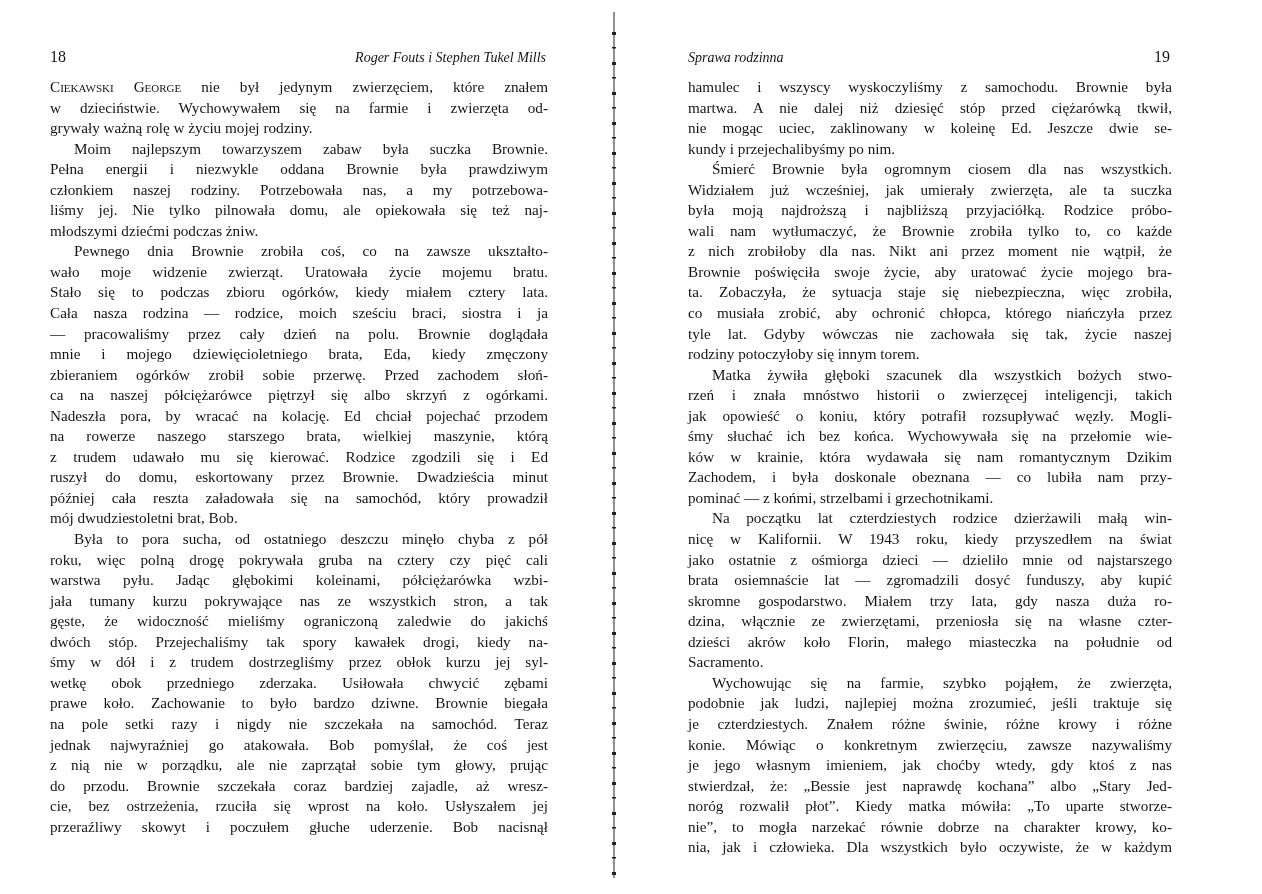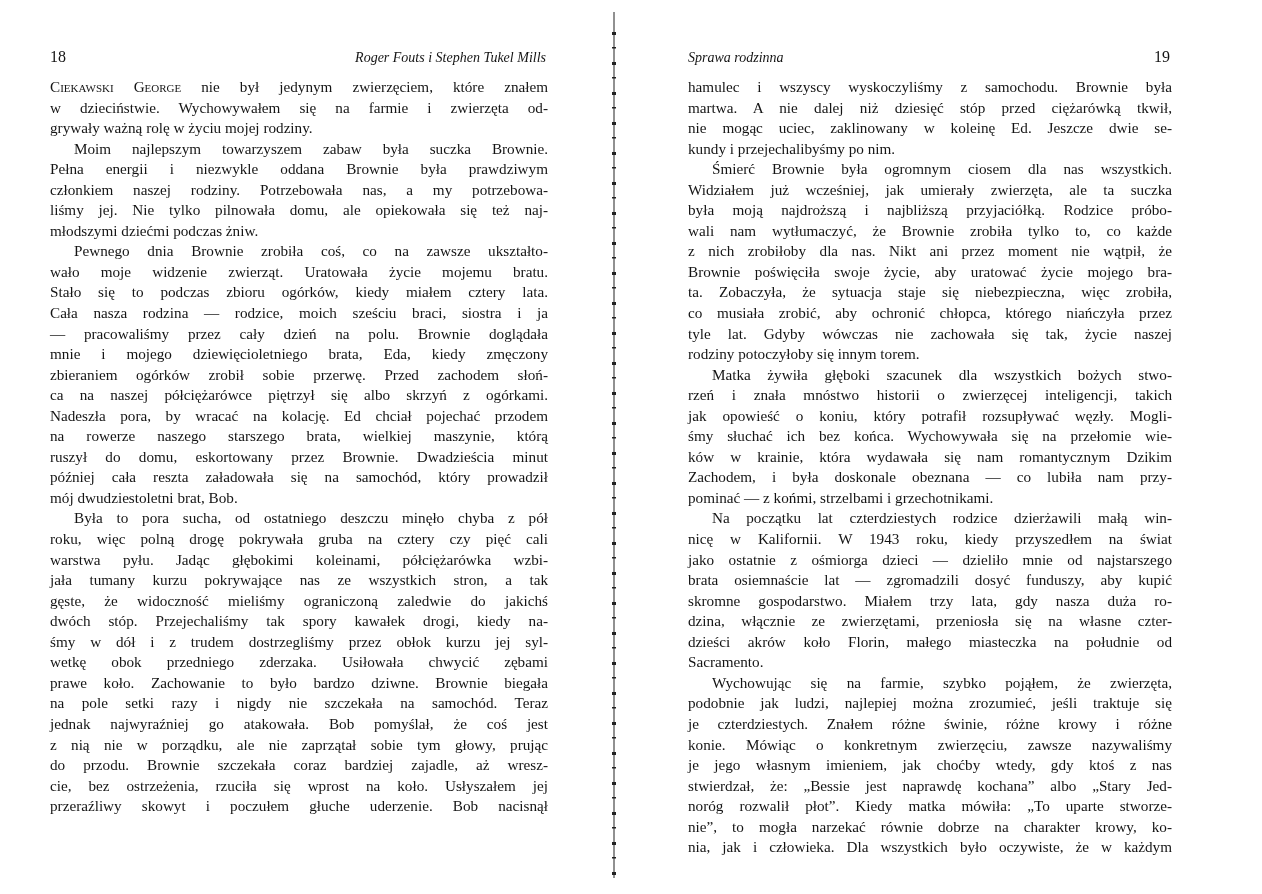--- a/index.html
+++ b/index.html
@@ -46,20 +46,21 @@
       <div class="line indent">Pewnego dnia Brownie zrobiła coś, co na zawsze ukształto-</div>
       <div class="line">wało moje widzenie zwierząt. Uratowała życie mojemu bratu.</div>
       <div class="line">Stało się to podczas zbioru ogórków, kiedy miałem cztery lata.</div>
       <div class="line">Cała nasza rodzina — rodzice, moich sześciu braci, siostra i ja</div>
       <div class="line">— pracowaliśmy przez cały dzień na polu. Brownie doglądała</div>
       <div class="line">mnie i mojego dziewięcioletniego brata, Eda, kiedy zmęczony</div>
       <div class="line">zbieraniem ogórków zrobił sobie przerwę. Przed zachodem słoń-</div>
       <div class="line">ca na naszej półciężarówce piętrzył się albo skrzyń z ogórkami.</div>
       <div class="line">Nadeszła pora, by wracać na kolację. Ed chciał pojechać przodem</div>
       <div class="line">na rowerze naszego starszego brata, wielkiej maszynie, którą</div>
+      <div class="line">z trudem udawało mu się kierować. Rodzice zgodzili się i Ed</div>
       <div class="line">ruszył do domu, eskortowany przez Brownie. Dwadzieścia minut</div>
       <div class="line">później cała reszta załadowała się na samochód, który prowadził</div>
       <div class="line last">mój dwudziestoletni brat, Bob.</div>
       <div class="line indent">Była to pora sucha, od ostatniego deszczu minęło chyba z pół</div>
       <div class="line">roku, więc polną drogę pokrywała gruba na cztery czy pięć cali</div>
       <div class="line">warstwa pyłu. Jadąc głębokimi koleinami, półciężarówka wzbi-</div>
       <div class="line">jała tumany kurzu pokrywające nas ze wszystkich stron, a tak</div>
       <div class="line">gęste, że widoczność mieliśmy ograniczoną zaledwie do jakichś</div>
       <div class="line">dwóch stóp. Przejechaliśmy tak spory kawałek drogi, kiedy na-</div>
       <div class="line">śmy w dół i z trudem dostrzegliśmy przez obłok kurzu jej syl-</div>

